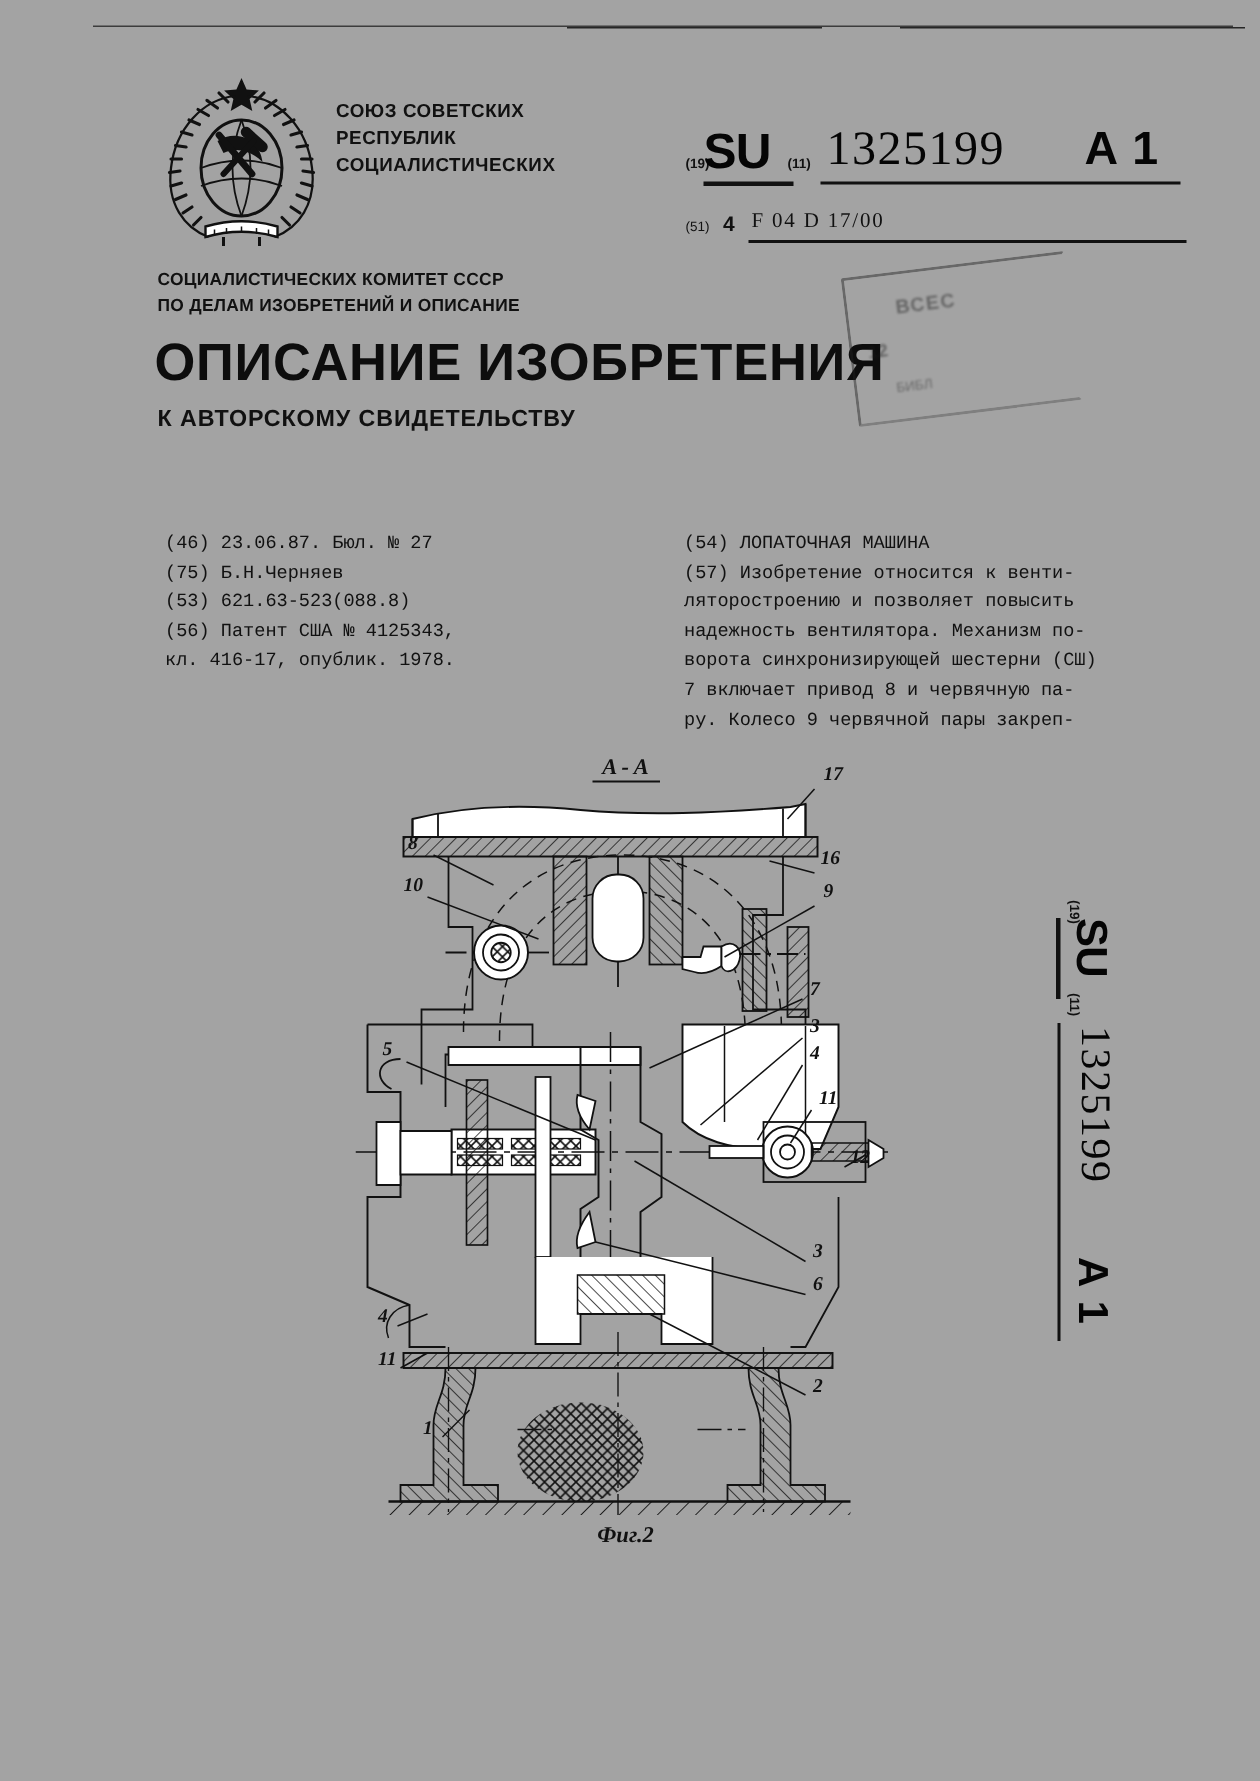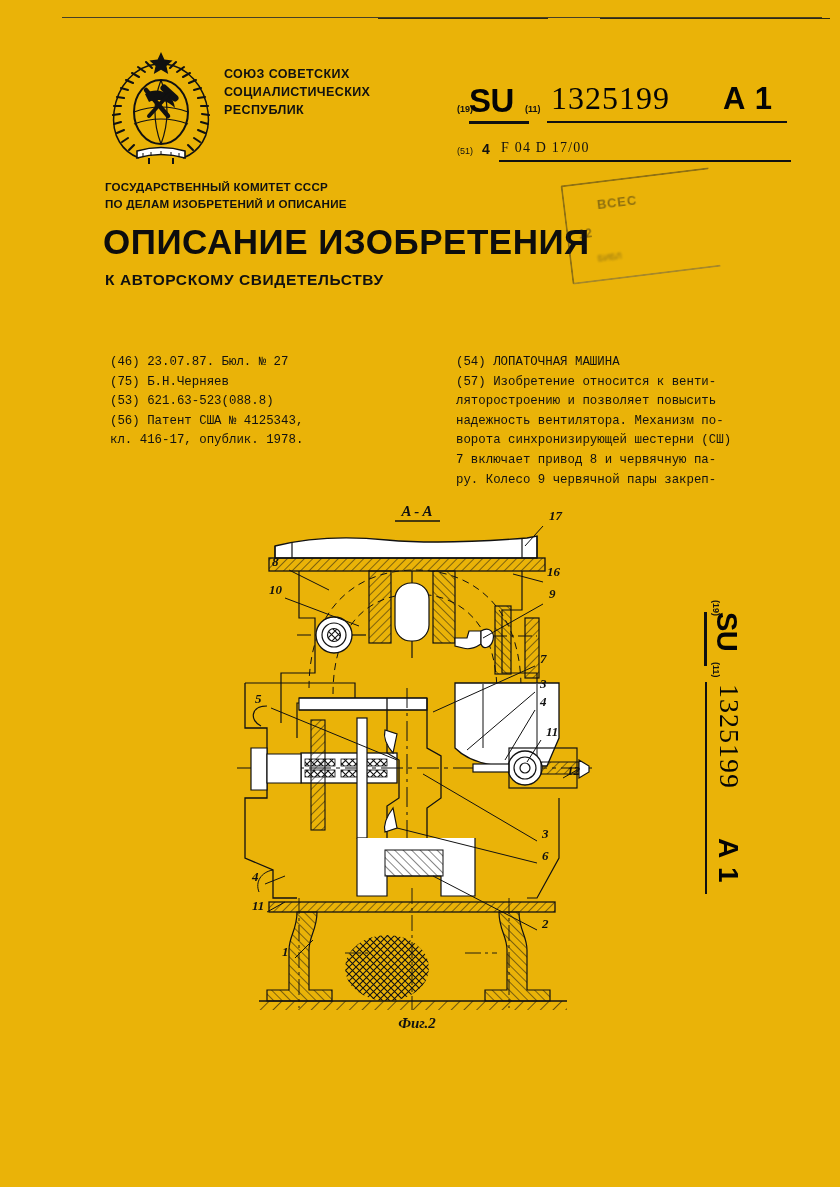--- a/index.html
+++ b/index.html
@@ -1,18 +1,18 @@
 <!DOCTYPE html>
 <html><head>
 <meta charset="utf-8">
 <style>
   html,body{margin:0;padding:0;background:#8a8a8a;}
   body{font-family:"Liberation Sans",sans-serif;}
   .page{
-    position:relative;width:840px;height:1187px;background:#eab308;overflow:hidden;
+    position:relative;width:840px;height:1187px;background:#a3a3a3;overflow:hidden;
     box-sizing:border-box;
   }
   .scanline{position:absolute;left:62px;top:17px;width:760px;height:1px;background:#2a2a2a;opacity:.85;}
   .scanline.b{left:378px;top:18px;width:170px;background:#111;}
   .scanline.c{left:600px;top:18px;width:230px;background:#111;}
 
   
   .emblem{position:absolute;left:105px;top:50px;width:112px;height:116px;}
   .emblem svg{display:block;width:112px;height:116px;}
 
@@ -170,26 +170,26 @@
       <g>
         <path d="M32 101 Q56 94 80 101 L80 108 Q56 101 32 108 Z" fill="#fff" stroke="#111" stroke-width="1.6"></path>
         <path d="M38 103 L38 107 M46 102 L46 106 M56 101 L56 105 M66 102 L66 106 M74 103 L74 107" stroke="#111" stroke-width="1"></path>
         <path d="M44 108 L44 114 M68 108 L68 114" stroke="#111" stroke-width="2"></path>
       </g>
     </svg>
   </div>
 
   <div class="org">
     <div>СОЮЗ СОВЕТСКИХ</div>
+    <div>РЕСПУБЛИК</div>
     <div>СОЦИАЛИСТИЧЕСКИХ</div>
-    <div>РЕСПУБЛИК</div>
   </div>
 
   <div class="committee">
-    <div>ГОСУДАРСТВЕННЫЙ КОМИТЕТ СССР</div>
+    <div>СОЦИАЛИСТИЧЕСКИХ КОМИТЕТ СССР</div>
     <div>ПО ДЕЛАМ ИЗОБРЕТЕНИЙ И ОПИСАНИЕ</div>
   </div>
 
   <div class="maintitle">ОПИСАНИЕ ИЗОБРЕТЕНИЯ</div>
   <div class="subtitle">К АВТОРСКОМУ СВИДЕТЕЛЬСТВУ</div>
 
   <div class="numline">
     <span class="k k19">(19)</span>
     <span class="su">SU</span>
     <span class="k k11">(11)</span>
@@ -207,21 +207,21 @@
   </div>
 
   <div class="stamp">
     <div class="bx"></div>
     <div class="t1">ВСЕС</div>
     <div class="t2">12</div>
     <div class="t3">БИБЛ</div>
   </div>
 
   <div class="biblio">
-    <div>(46) 23.07.87. Бюл. № 27</div>
+    <div>(46) 23.06.87. Бюл. № 27</div>
     <div>(75) Б.Н.Черняев</div>
     <div>(53) 621.63-523(088.8)</div>
     <div>(56) Патент США № 4125343,</div>
     <div>кл. 416-17, опублик. 1978.</div>
   </div>
 
   <div class="abstract">
     <div>(54) ЛОПАТОЧНАЯ МАШИНА</div>
     <div>(57) Изобретение относится к венти-</div>
     <div>ляторостроению и позволяет повысить</div>

